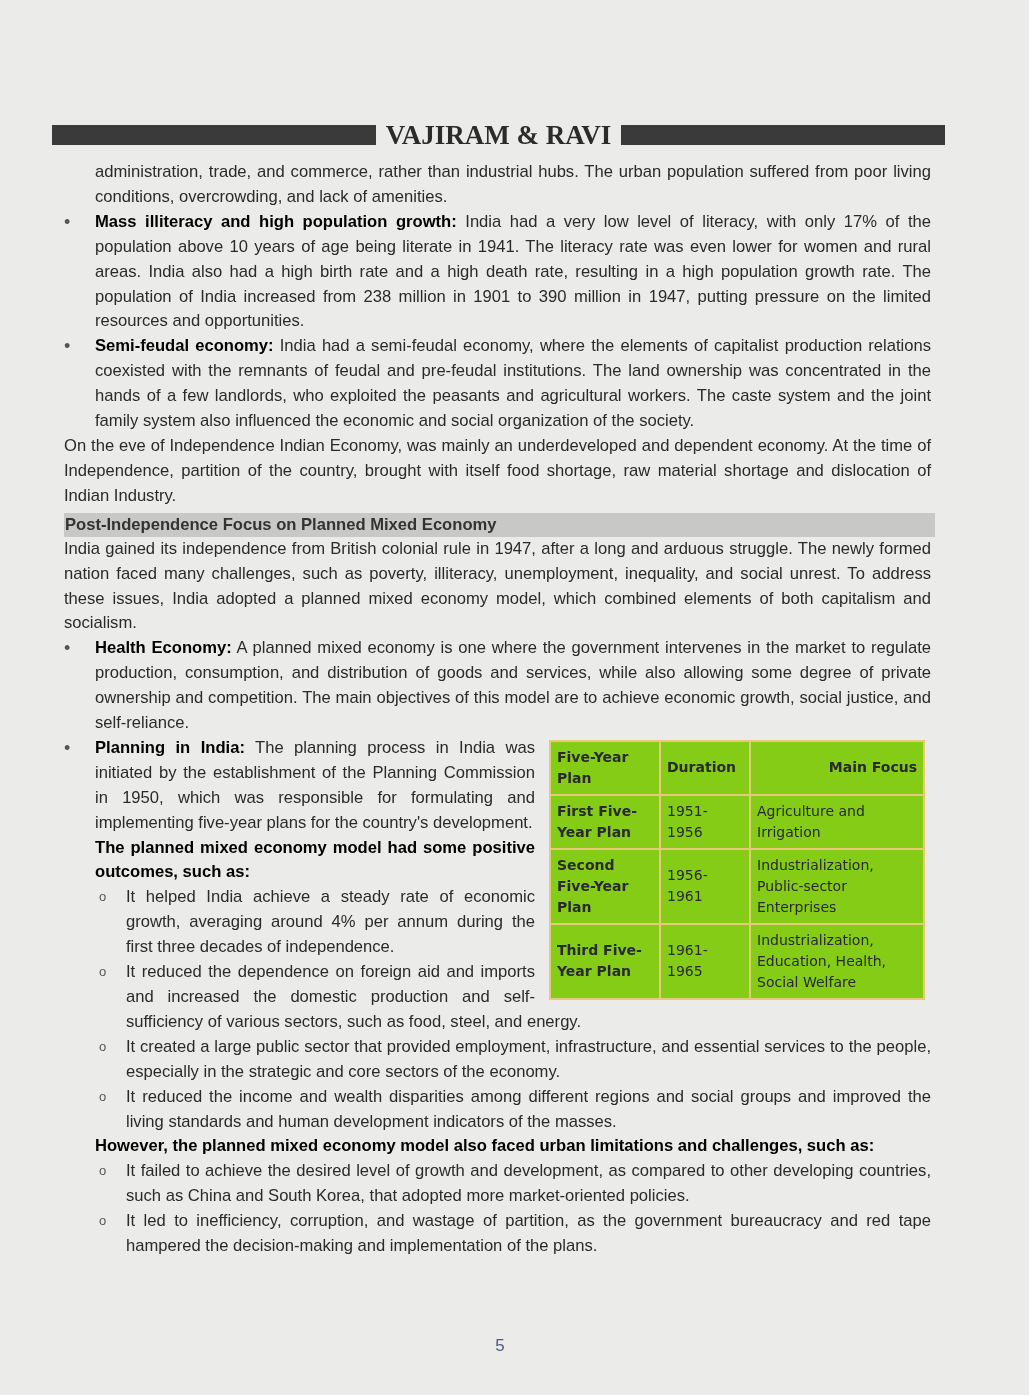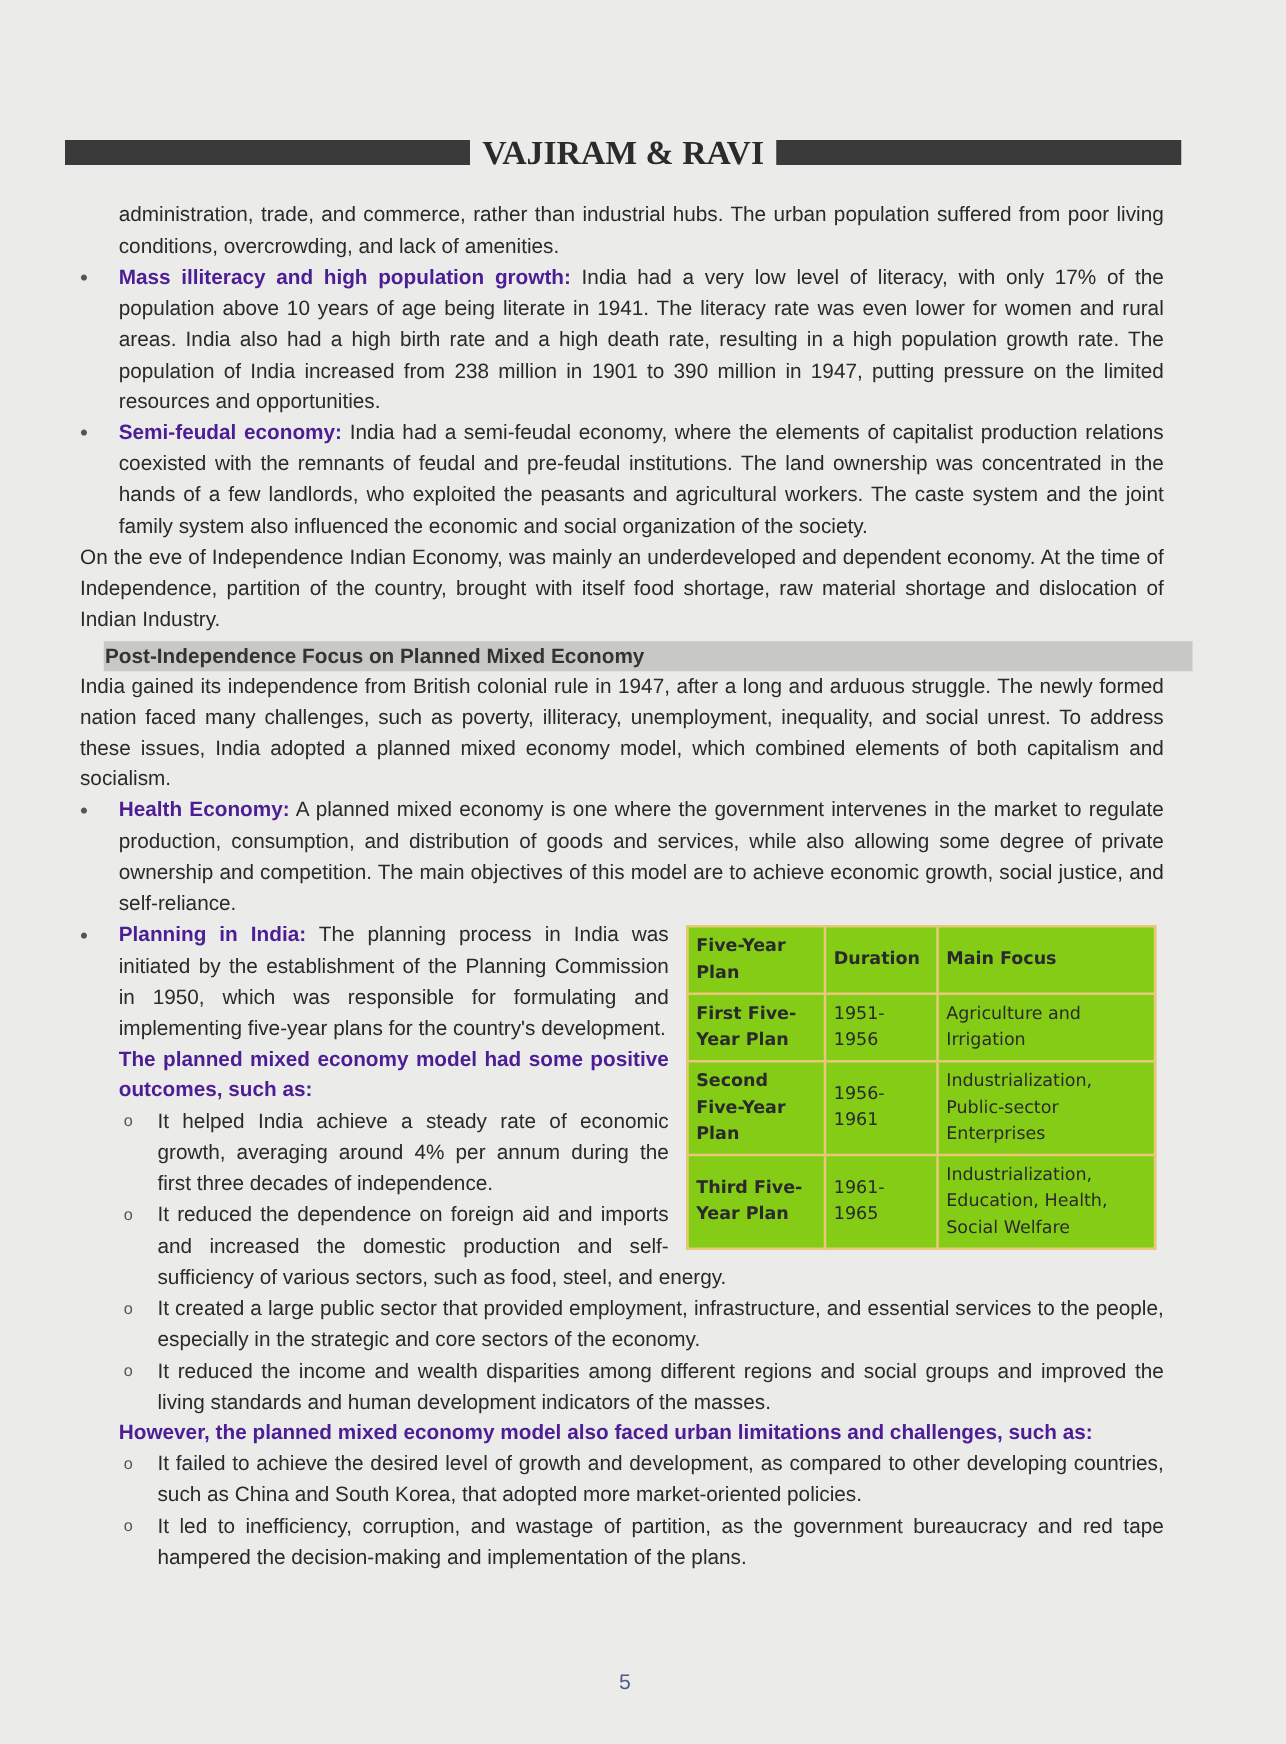--- a/index.html
+++ b/index.html
@@ -4,21 +4,21 @@
 <style>
   html, body { margin:0; padding:0; }
   body {
     width:1029px; height:1395px; overflow:hidden;
     background:#ebebe9;
     font-family:"Liberation Sans", sans-serif;
     color:#2a2a2a;
     position:relative;
   }
   .header {
-    position:absolute; left:52px; top:110px; width:893px; height:24px;
+    position:absolute; left:52px; top:123px; width:893px; height:24px;
     display:flex; align-items:center;
   }
   .bar { height:20px; background:#3a3a3a; flex:1; }
   .bar.left { margin-right:10px; }
   .bar.right { margin-left:10px; }
   .brand {
     font-family:"Liberation Serif", serif; font-weight:bold; font-size:27px;
     color:#2b2b2b; letter-spacing:0px; white-space:nowrap; line-height:24px;
   }
   .content {
@@ -30,36 +30,36 @@
   ul.bul { list-style:none; margin:0; padding:0; }
   ul.bul > li { position:relative; padding-left:31px; }
   ul.bul > li::before {
     content:"•"; position:absolute; left:0px; top:0; font-size:18px; color:#555;
   }
   ul.sub { list-style:none; margin:0; padding:0; }
   ul.sub > li { position:relative; padding-left:31px; }
   ul.sub > li::before {
     content:"o"; position:absolute; left:4px; top:0; font-size:13px; color:#555;
   }
-  b { color:#4c1d95;margin-top:48px; }
+  b { color:#000000;margin-top:48px; }
   .section-head {
     background:#c8c8c6; font-weight:bold; color:#333; padding-left:1px;
-    margin-top:4px; line-height:24px; width:870px;margin-left:19px;
+    margin-top:4px; line-height:24px; width:870px;
   }
   .float-table {
     float:right; margin:4px 6px 4px 14px; border-collapse:collapse;
     font-family:"DejaVu Sans", sans-serif; font-size:14px; line-height:21px;
     text-align:left; background:#84cc16;
   }
   .float-table td, .float-table th {
     border:2px solid #e8c97a; padding:5px 6px; vertical-align:middle;
   }
   .float-table th { font-weight:bold; color:#2a2a2a; }
   .float-table td.plan { font-weight:bold; }
-  .c1 { width:96px; } .c2 { width:76px; } .c3 { width:160px; }
+  .c1 { width:96px; } .c2 { width:76px; } .c3 { width:160px;text-align:right; }
   .page-num {
     position:absolute; left:0; width:1000px; top:1336px; text-align:center;
     font-size:17px; color:#4a5a8a;
   }
 </style>
 </head>
 <body>
 
 <div class="header">
   <div class="bar left"></div>

